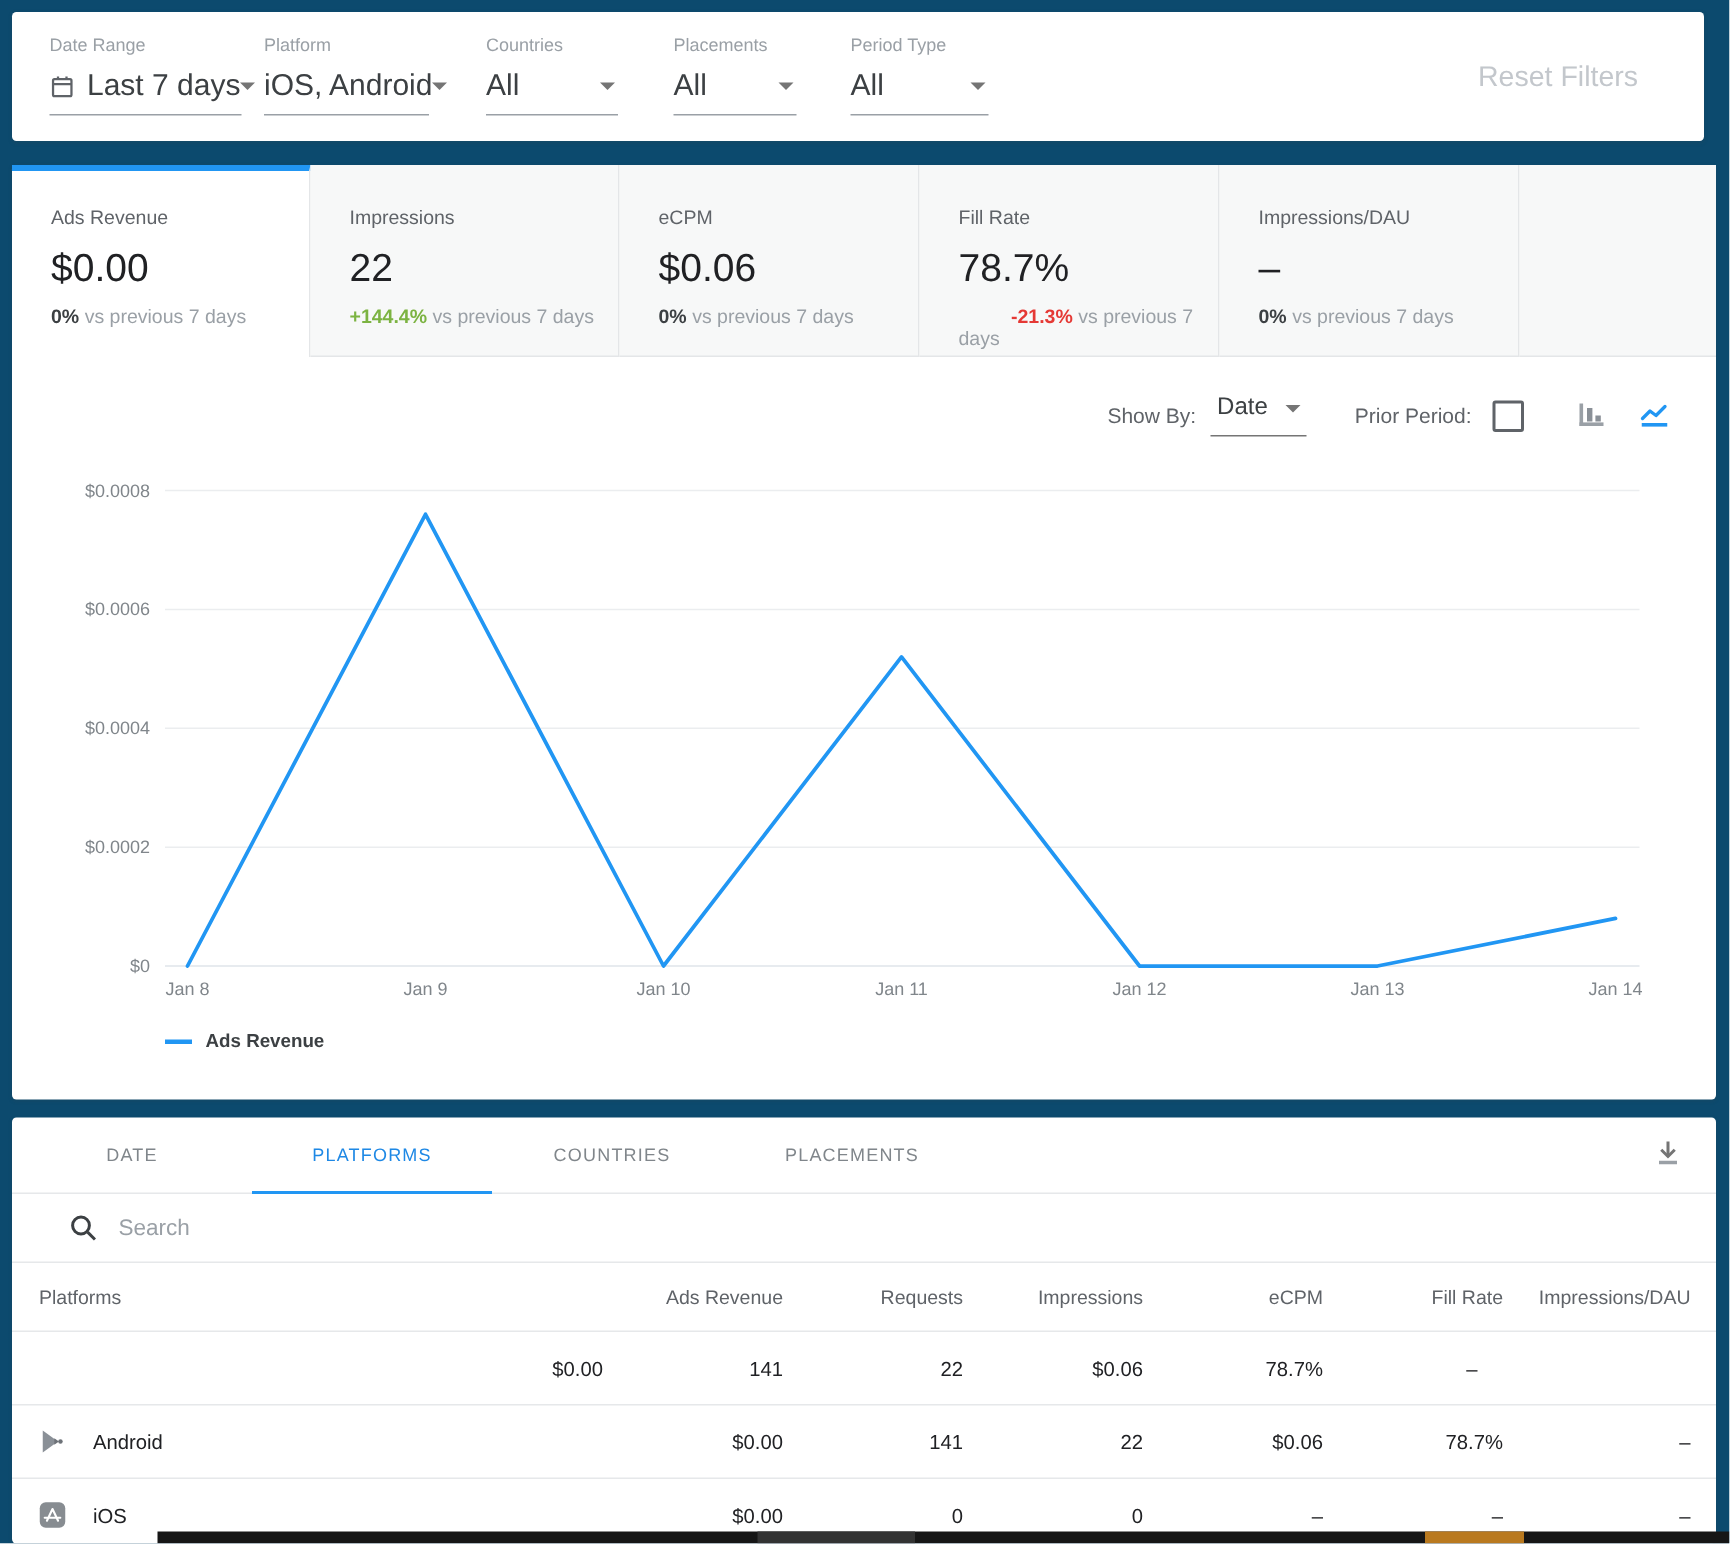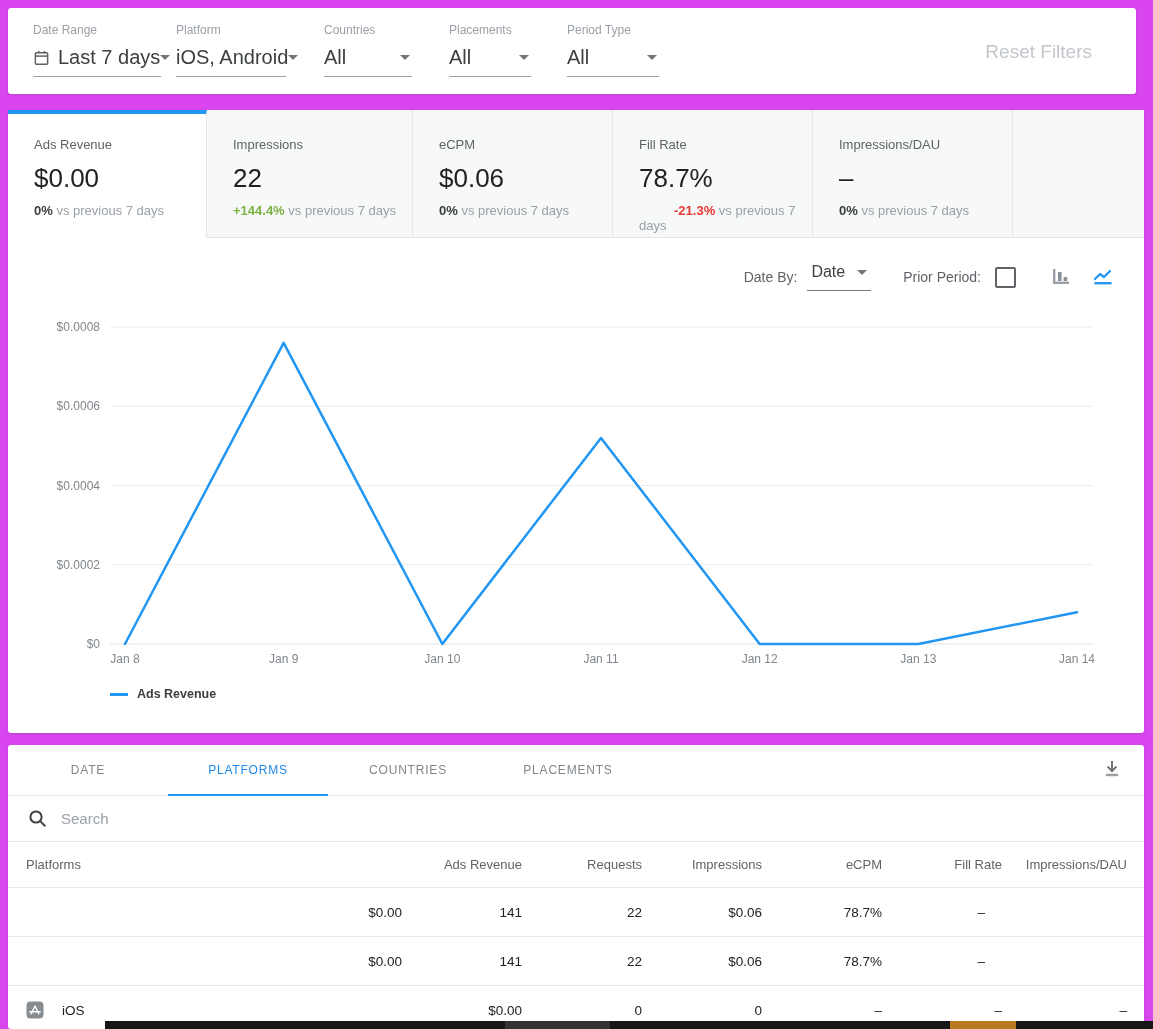--- a/index.html
+++ b/index.html
@@ -1,16 +1,16 @@
 <!DOCTYPE html>
 <html><head>
 <meta charset="utf-8">
 <style>
   html,body{margin:0;padding:0;}
-  .page{position:relative;width:1153px;height:1029px;background:#d946ef;
+  .page{position:relative;width:1153px;height:1029px;background:#0c4a6e;
         font-family:"Liberation Sans",sans-serif;overflow:hidden;}
   .card{position:absolute;background:#fff;border-radius:3px;
         box-shadow:0 1px 3px rgba(60,64,67,.18);}
 
   
   .filters-card{left:8px;top:8px;width:1128px;height:86px;}
   .filter{position:absolute;top:15px;}
   .filter-label{font-size:12px;color:#9aa0a6;margin-bottom:7px;}
   .filter-value{display:flex;align-items:center;font-size:20px;color:#3c4043;
                 border-bottom:1px solid #9aa0a6;padding:2px 2px 7px 0;}
@@ -52,21 +52,21 @@
 
   
   .table-card{left:8px;top:745px;width:1136px;height:284px;}
   .table-tabs{display:flex;height:50px;border-bottom:1px solid #e6e8ea;position:relative;}
   .ttab{width:160px;display:flex;align-items:center;justify-content:center;font-size:12px;
         letter-spacing:.8px;color:#80868b;position:relative;cursor:pointer;background:none;border:none;
         font-family:inherit;}
   .ttab.active{color:#1e88e5;}
   .ttab.active::after{content:"";position:absolute;left:0;right:0;bottom:-1px;height:2px;background:#2196f3;}
   .download-btn{position:absolute;right:22px;top:13px;background:none;border:none;padding:0;cursor:pointer;display:flex;}
-  .search-row{height:45px;border-bottom:1px solid #e6e8ea;display:flex;align-items:center;padding-left:20px;}
+  .search-row{height:45px;border-bottom:1px solid #e6e8ea;display:flex;align-items:center;padding-left:38px;}
   .search-row svg{flex:none;}
   .search-input{border:none;outline:none;font-size:15px;color:#3c4043;margin-left:12px;width:700px;
                 font-family:inherit;background:transparent;}
   .search-input::placeholder{color:#9aa0a6;}
   .t-row{display:grid;grid-template-columns:1fr 120px 120px 120px 120px 120px 142px;
          align-items:center;border-bottom:1px solid #e6e8ea;}
   .t-row.header{height:45px;font-size:13px;color:#5f6368;}
   .t-row.data{height:48px;font-size:13.5px;color:#202124;}
   .cell-name{padding-left:18px;display:flex;align-items:center;}
   .cell-name .row-icon{width:18px;height:18px;margin-right:18px;flex:none;display:flex;}
@@ -161,21 +161,21 @@
       </div>
       <div class="mtab inactive" style="width:200px;">
         <div class="m-label">Impressions/DAU</div>
         <div class="m-value">–</div>
         <div class="m-delta"><b style="color: rgb(60, 64, 67);">0%</b> <span>vs previous 7 days</span></div>
       </div>
       <div class="mtab-filler"></div>
     </div>
 
     <div class="chart-controls">
-      <span class="showby-label">Date By:</span>
+      <span class="showby-label">Show By:</span>
       <span class="showby-select">
         <span>Date</span>
         <span class="caret"></span>
       </span>
       <span class="prior-label">Prior Period:</span>
       <span class="checkbox"></span>
       <span class="chart-type">
         <button class="icon-btn">
           <svg width="22" height="20" viewBox="0 0 22 20">
               <rect x="3" y="2" width="2.4" height="15" fill="#9aa0a6"></rect>
@@ -257,20 +257,30 @@
     <div class="t-row data">
       <div class="cell-num">$0.00</div>
       <div class="cell-num">141</div>
       <div class="cell-num">22</div>
       <div class="cell-num">$0.06</div>
       <div class="cell-num">78.7%</div>
       <div class="cell-num last">–</div>
     </div>
 
     <div class="t-row data">
+      <div class="cell-name">
+        <span class="row-icon">
+          <svg width="18" height="18" viewBox="0 0 18 18">
+              <path d="M2.5 1.6 L12.6 9 L2.5 16.4 Z" fill="#8a9097"></path>
+              <path d="M10.2 6.8 L13.3 9 L10.2 11.2 Z" fill="#6d7278"></path>
+              <circle cx="14.3" cy="9" r="1.5" fill="#6d7278"></circle>
+            </svg>
+        </span>
+        <span>Android</span>
+      </div>
       <div class="cell-num">$0.00</div>
       <div class="cell-num">141</div>
       <div class="cell-num">22</div>
       <div class="cell-num">$0.06</div>
       <div class="cell-num">78.7%</div>
       <div class="cell-num last">–</div>
     </div>
 
     <div class="t-row data">
       <div class="cell-name">

